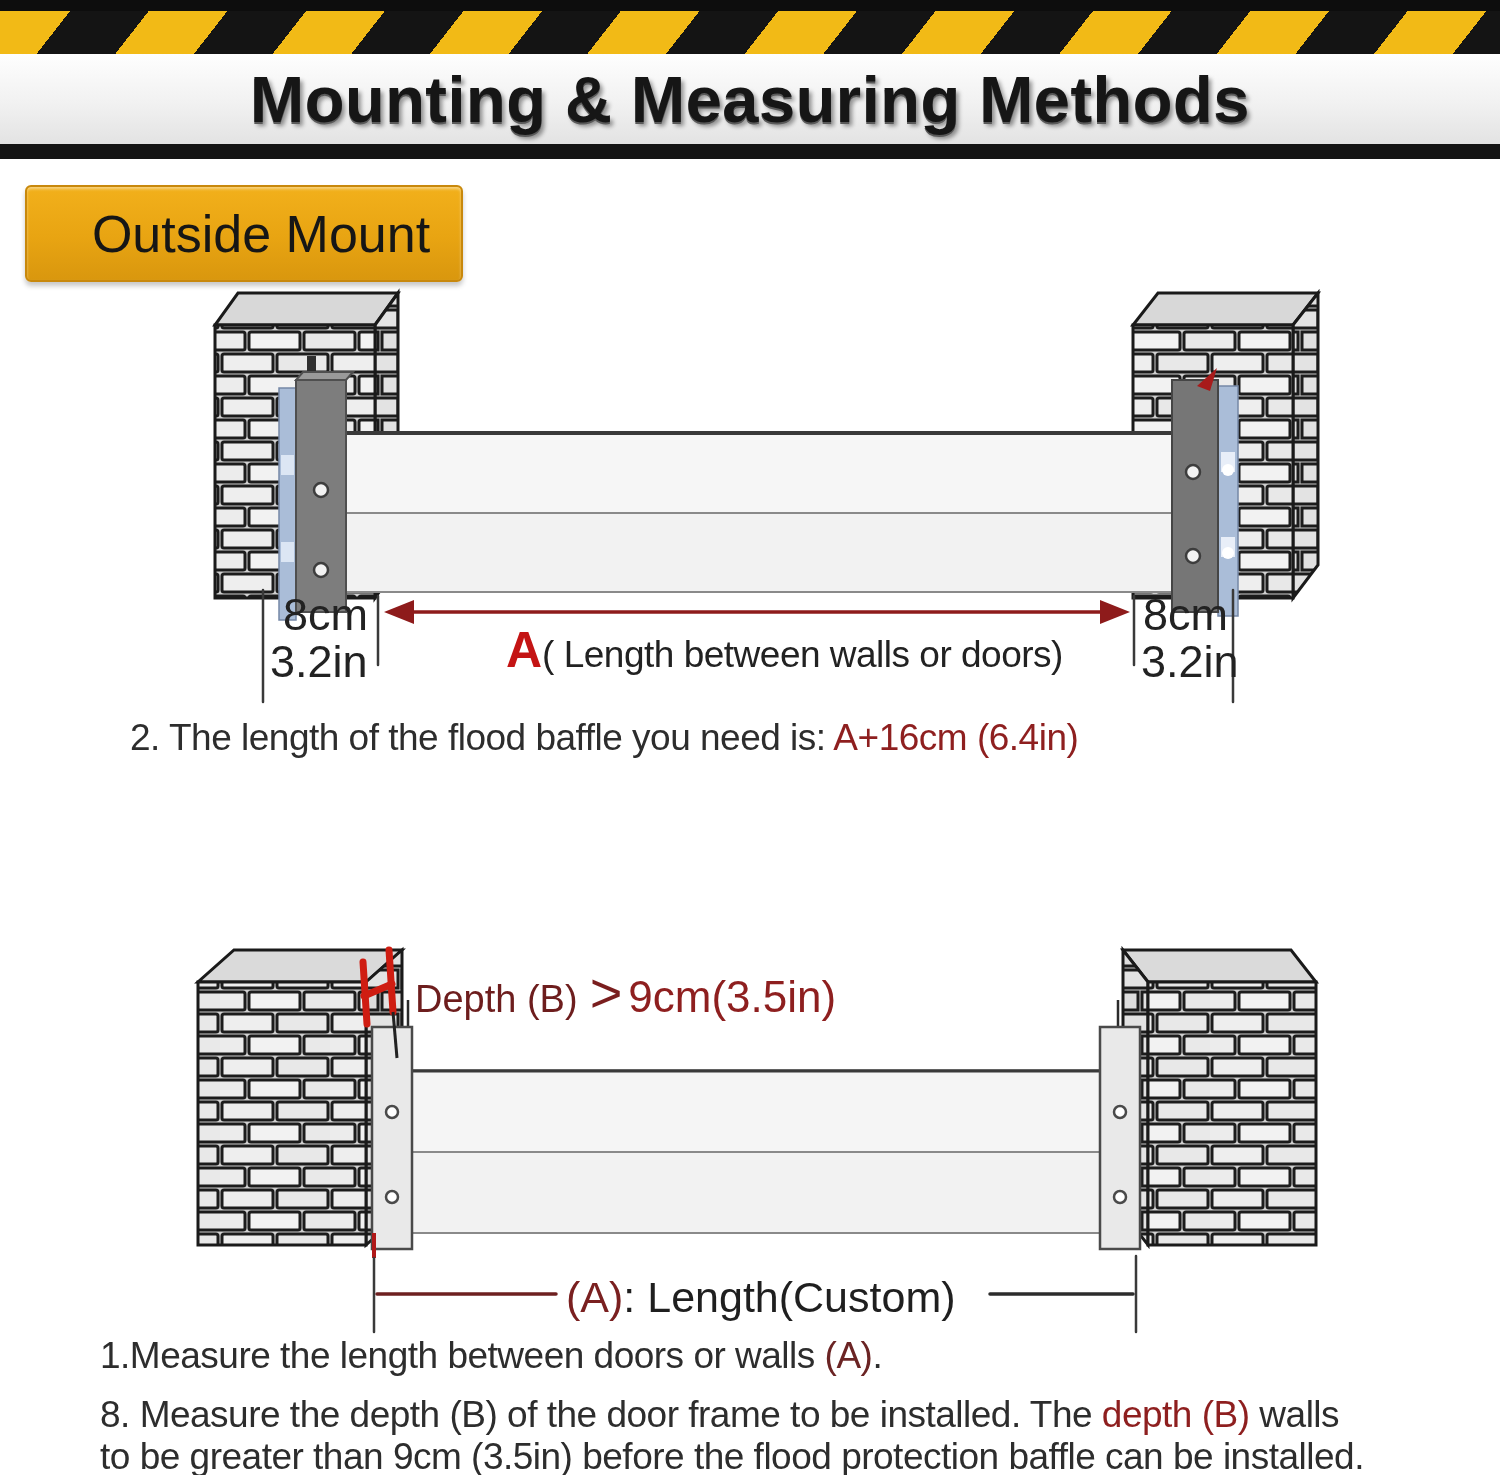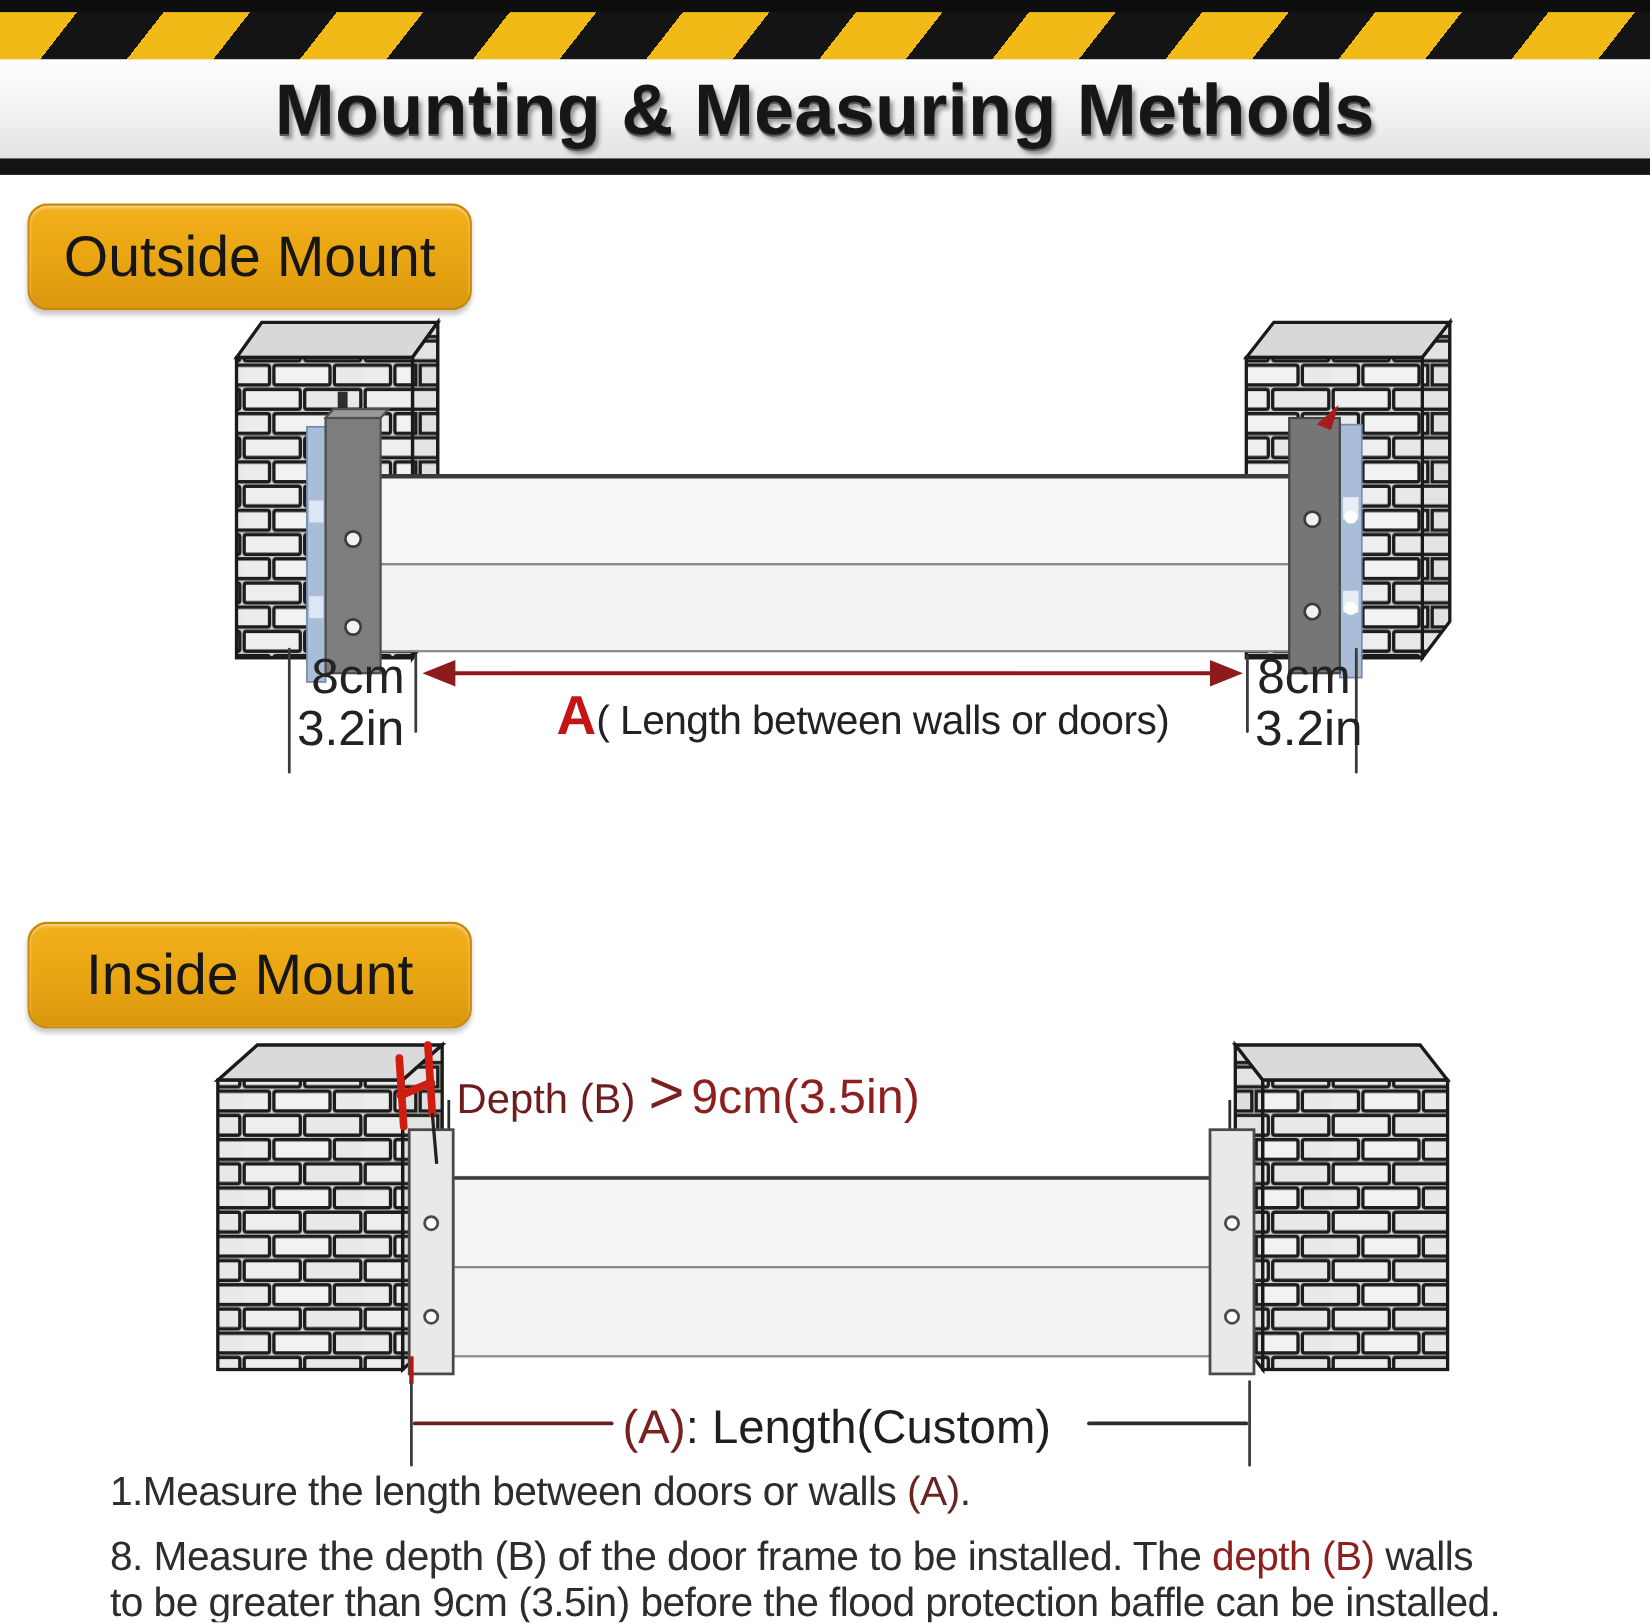--- a/index.html
+++ b/index.html
@@ -12,24 +12,24 @@
     box-shadow:0 3px 7px rgba(0,0,0,0.35);}
   .caution-topbar{position:absolute;top:0;left:0;width:1500px;height:11px;background:#0d0d0d;}
   .title-band{position:absolute;top:54px;left:0;width:1500px;height:90px;
     background:linear-gradient(180deg,#fefefe 0%,#f1f1f1 55%,#e3e3e3 100%);
     display:flex;align-items:center;justify-content:center;}
   .title{margin:0;font-size:65px;font-weight:700;color:#161616;letter-spacing:0.5px;
     text-shadow:0 2px 0 #5a5a5a, 3px 4px 4px rgba(0,0,0,0.4);}
   .title-underbar{position:absolute;top:144px;left:0;width:1500px;height:15px;background:#141414;}
 
   
-  .pill{position:absolute;left:25px;width:400px;height:93px;border-radius:18px;
+  .pill{position:absolute;left:25px;width:400px;height:93px;border-radius:6px;
     background:linear-gradient(180deg,#f2b01b 0%,#e8a412 55%,#d9970e 100%);
     border:2px solid #c8880c;display:flex;align-items:center;justify-content:center;
-    box-shadow:0 4px 5px rgba(0,0,0,0.22), inset 0 2px 3px rgba(255,255,255,0.45);}
+    box-shadow:0 4px 5px rgba(0,0,0,0.22), inset 0 2px 3px rgba(255,255,255,0.45);padding-left:34px;}
   .pill-outside{top:185px;}
   .pill-inside{top:838px;}
   .pill span{font-size:52px;color:#161616;}
 
   
   .diagram{position:absolute;left:0;width:1500px;display:block;}
   .diagram-outside{top:280px;height:428px;}
   .diagram-inside{top:935px;height:405px;}
   .diagram text{font-family:"Liberation Sans", sans-serif;}
   .dim-text{font-size:45px;fill:#222222;}
@@ -138,25 +138,23 @@
       <polygon points="1130,612 1100,600 1100,624" fill="#8e1b1b"></polygon>
       <text x="283" y="630" class="dim-text">8cm</text>
       <text x="270" y="677" class="dim-text">3.2in</text>
       <text x="1143" y="630" class="dim-text">8cm</text>
       <text x="1141" y="677" class="dim-text">3.2in</text>
       <text x="506" y="667"><tspan class="span-a">A</tspan><tspan class="span-rest">( Length between walls or doors)</tspan></text>
     </g>
   </svg>
 
   <div class="steps steps-outside">
-  </div>
-
-  <div class="pill pill-inside">
-    <span>Inside Mount</span>
-  </div>
+    <p><span>2. The length of the flood baffle you need is: </span><span class="maroon">A+16cm (6.4in)</span></p>
+  </div>
+
 
   <svg class="diagram diagram-inside" viewBox="0 935 1500 405" xmlns="http://www.w3.org/2000/svg">
 
     <g>
       <polygon points="198,982 366,982 402,950 234,950" fill="#dadada" stroke="#1a1a1a" stroke-width="3"></polygon>
       <polygon points="366,982 402,950 402,1213 366,1245" fill="url(#brickS)" stroke="#1a1a1a" stroke-width="3"></polygon>
       <rect x="198" y="982" width="168" height="263" fill="url(#brickF)" stroke="#1a1a1a" stroke-width="3"></rect>
     </g>
 
     <g>

